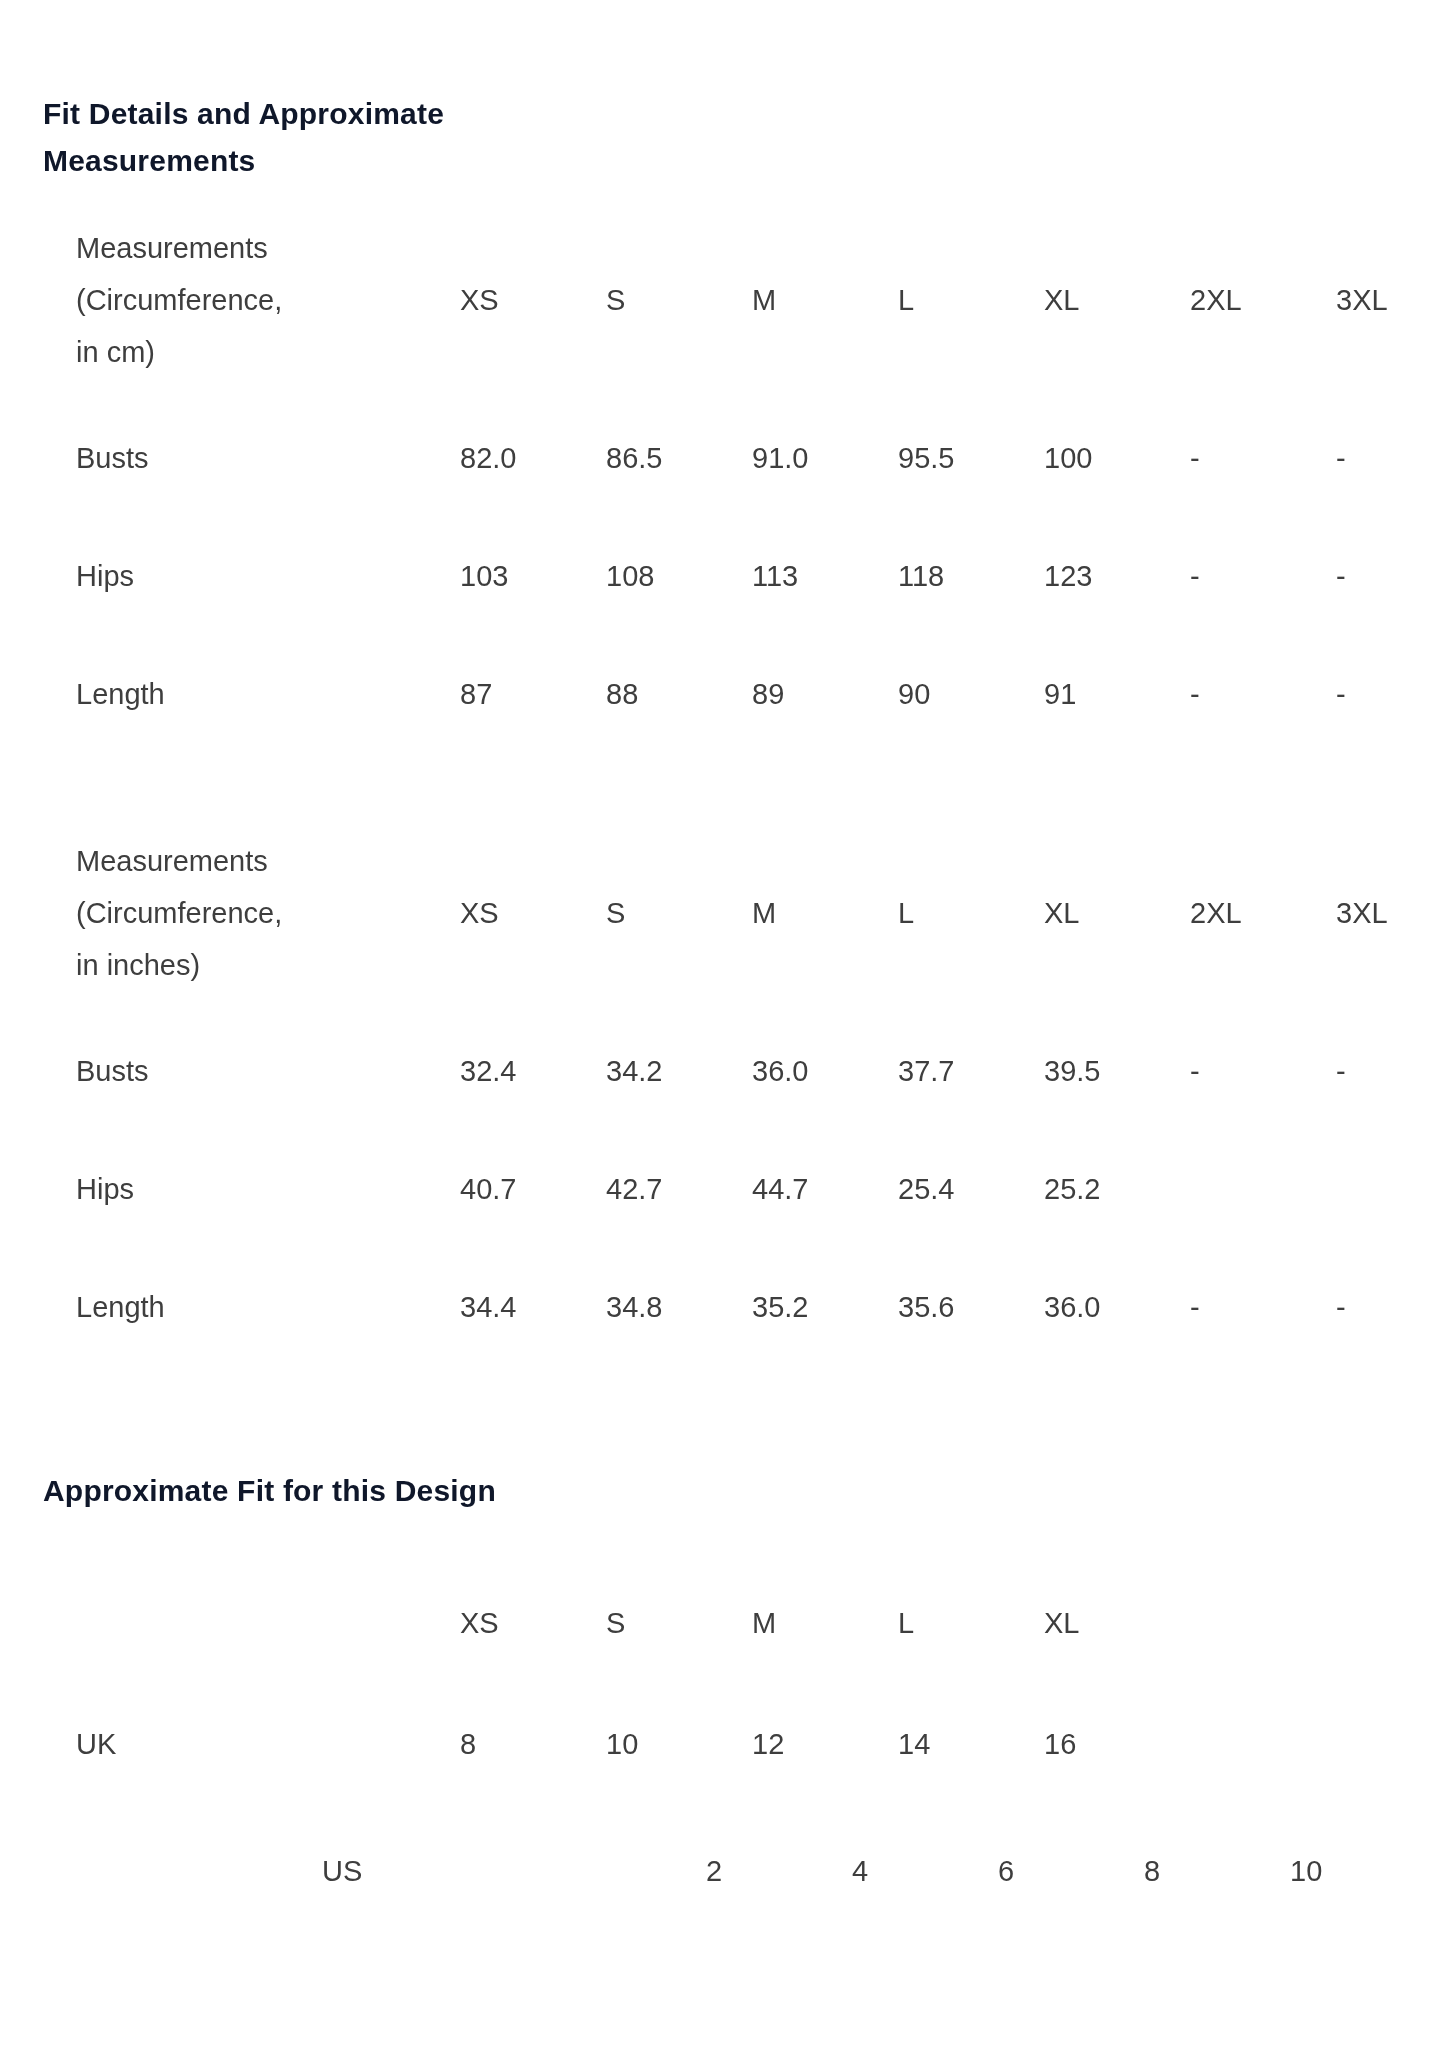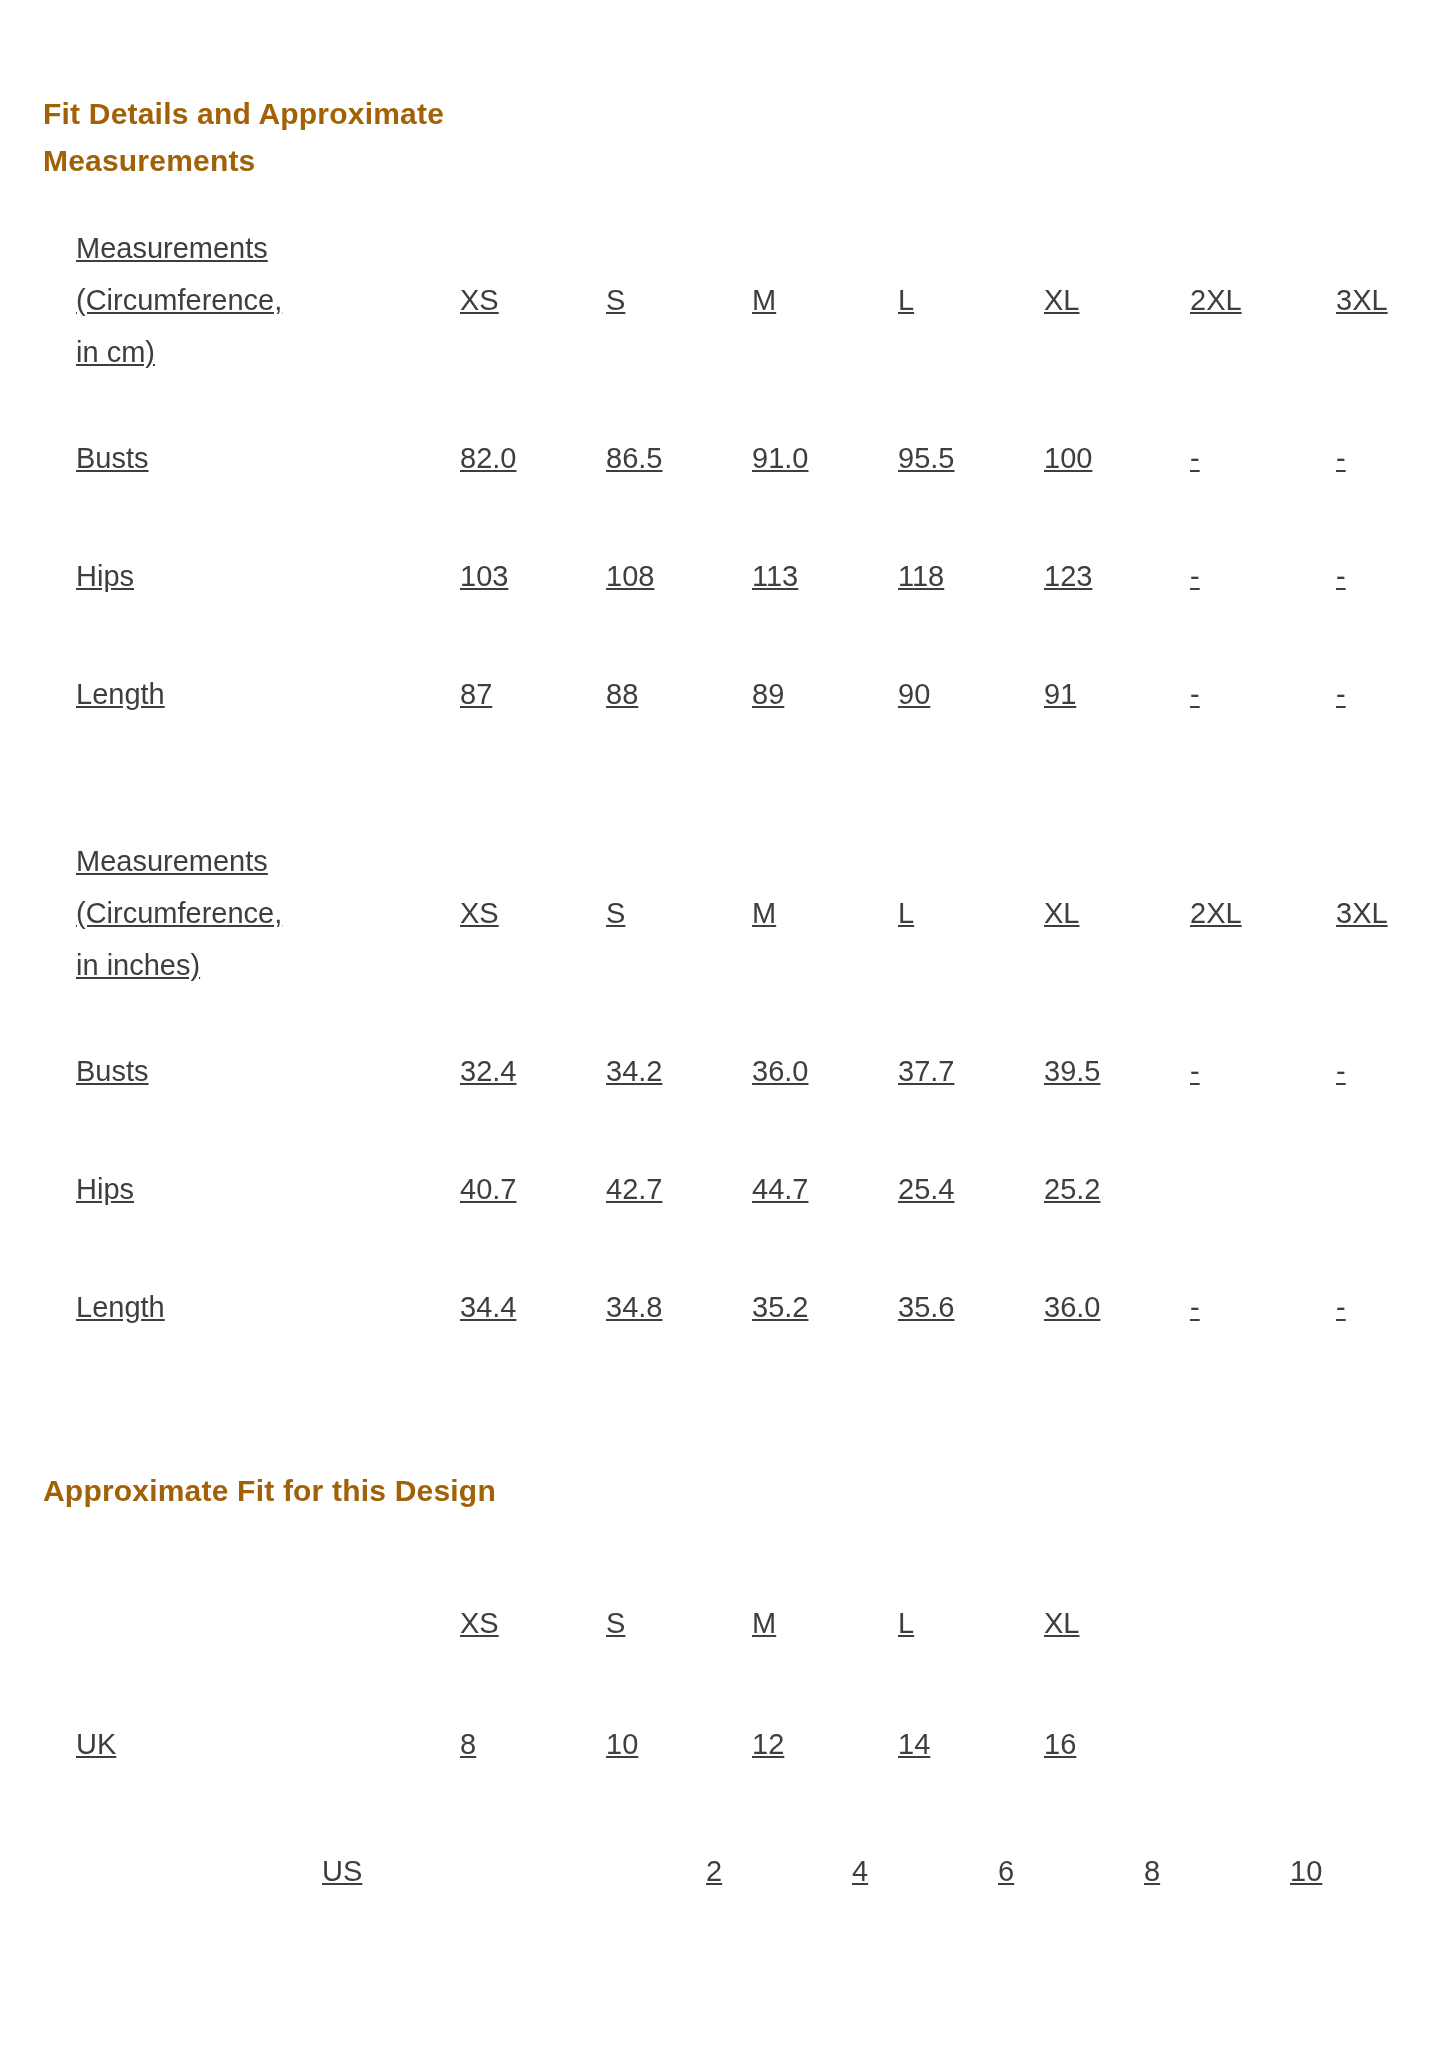--- a/index.html
+++ b/index.html
@@ -9,33 +9,33 @@
     color:#3e3e3e;
     font-family:"Liberation Sans","DejaVu Sans",sans-serif;
     overflow:hidden;
   }
   .content{padding:90px 40px 0 43px;}
 
   .heading{
     font-size:30px;
     font-weight:700;
     line-height:47px;
-    color:#a16207;
+    color:#0f172a;
     margin:0;
     letter-spacing:0.2px;
   }
   .heading-1{width:450px;}
   .heading-2{margin-top:134px;}
 
   .mtable{margin-left:33px;font-size:29px;}
   .mtable-1{margin-top:38px;}
   .mtable-2{margin-top:115px;}
   .fit-table{margin-top:88px;}
 
-  .row{display:flex;align-items:center;text-decoration:underline;}
+  .row{display:flex;align-items:center;}
   .label-cell{
     width:384px;
     flex:0 0 384px;
     line-height:52px;
   }
   .label-cell .wrap{display:block;width:228px;}
   .cell{
     width:146px;
     flex:0 0 146px;
     line-height:42px;

